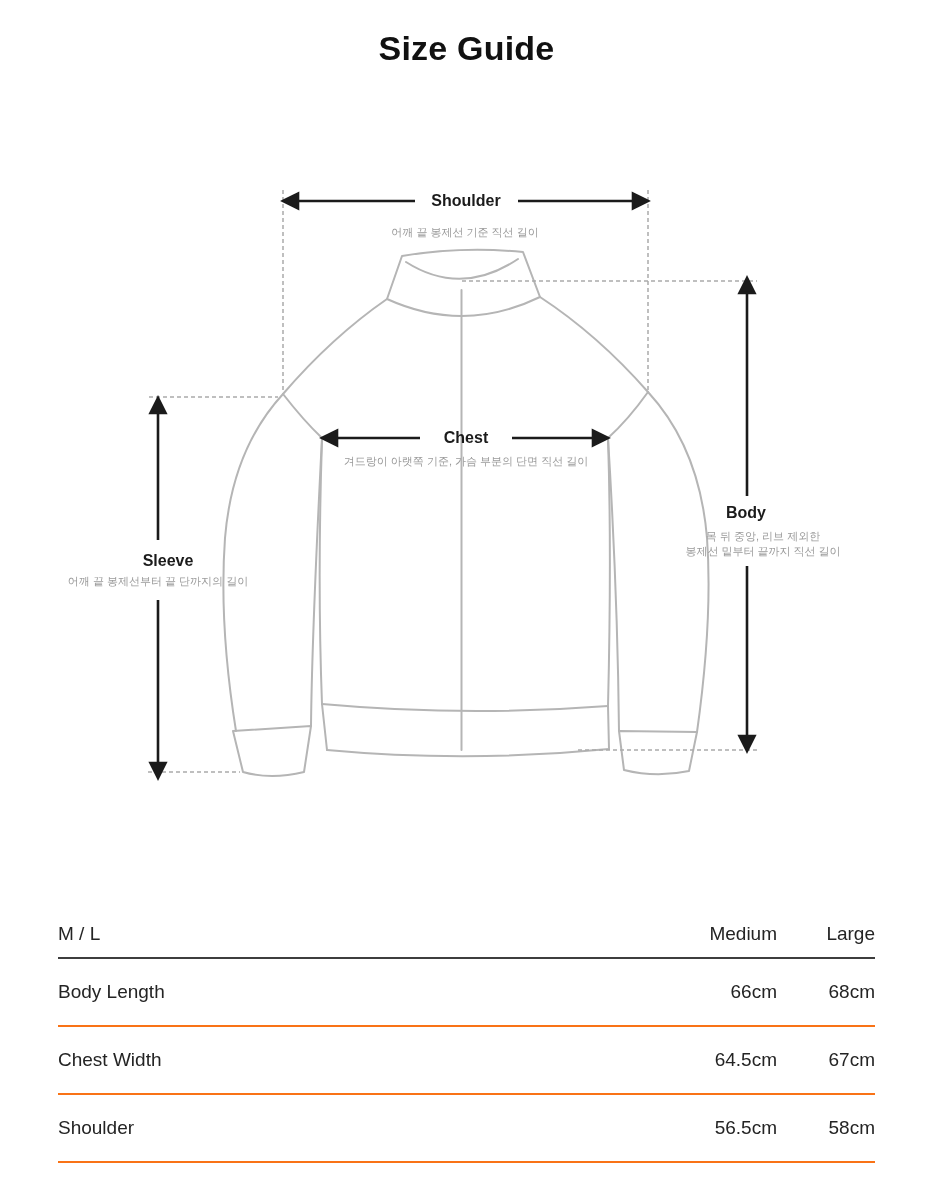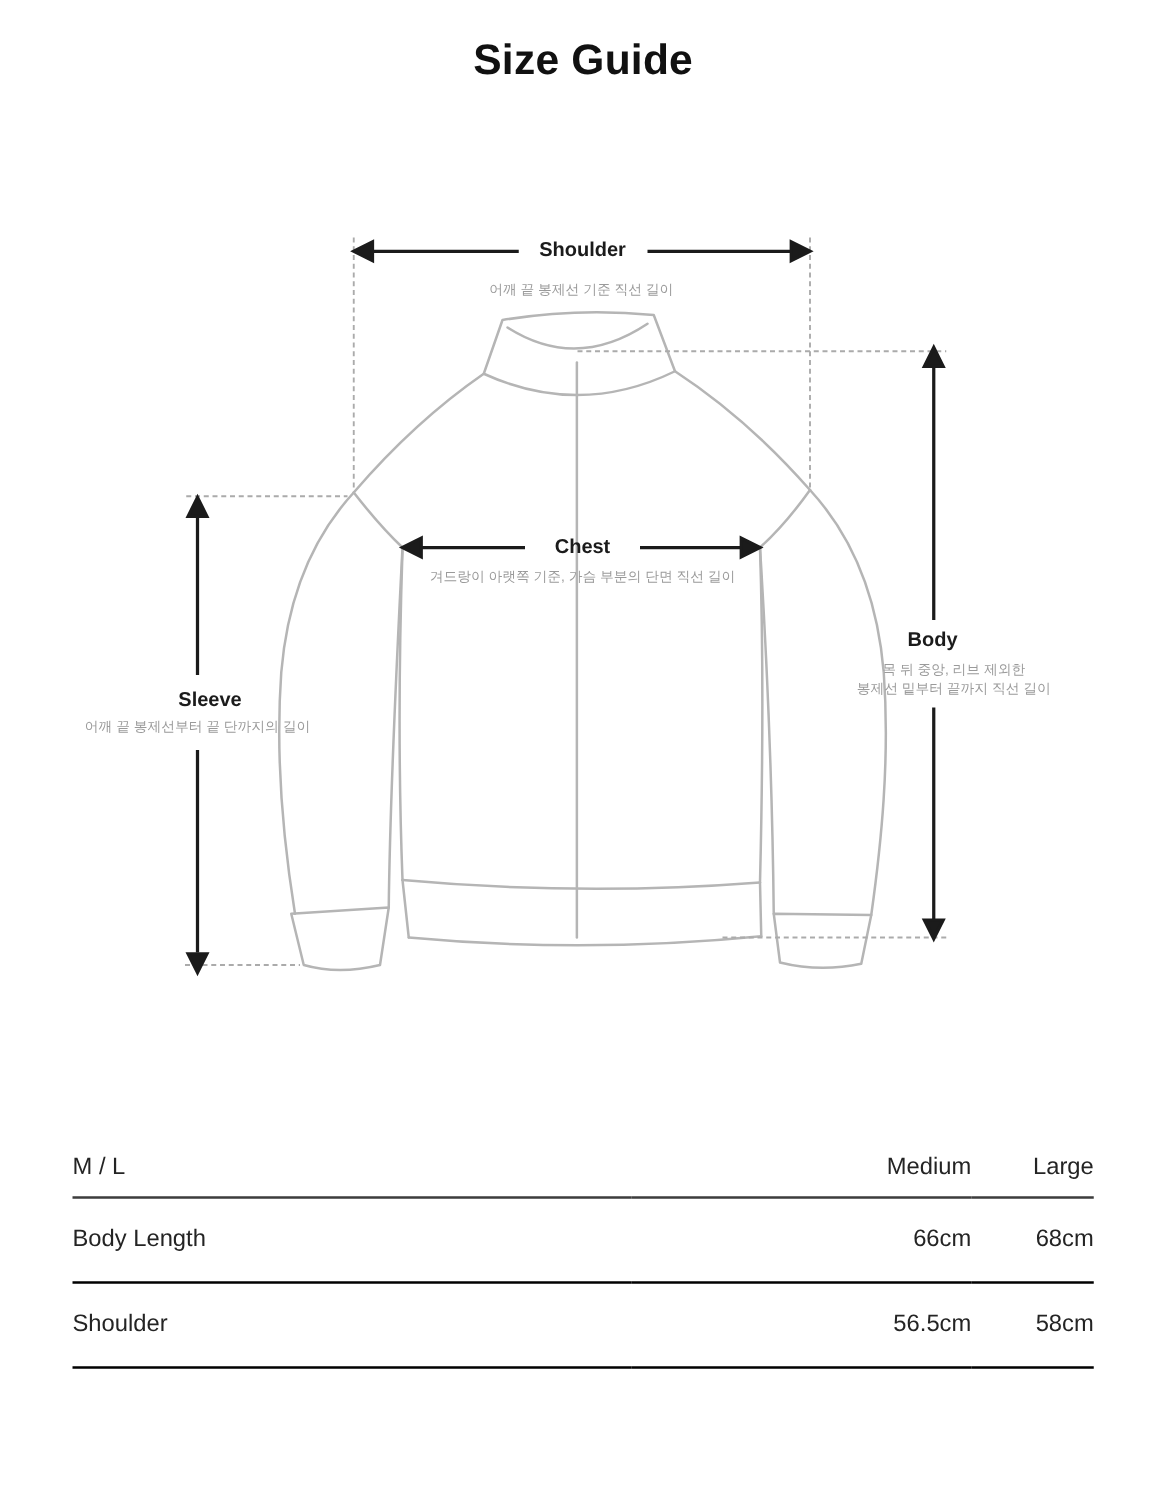--- a/index.html
+++ b/index.html
@@ -29,21 +29,21 @@
   }
   table.size-table col.c1 { width:447px; }
   table.size-table col.c2 { width:272px; }
   table.size-table col.c3 { width:98px; }
   table.size-table th {
     font-weight:normal; height:47px; vertical-align:middle;
     border-bottom:2px solid #3d3d3d;
   }
   table.size-table td {
     height:68px; vertical-align:middle;
-    border-bottom:2px solid #000000;
+    border-bottom:2px solid #f97316;
   }
   .col-label { text-align:left; }
   .col-val   { text-align:right; }
 </style>
 </head>
 <body>
 
 <div class="stage">
 
   <div class="page-title">Size Guide</div>
@@ -131,20 +131,25 @@
         <th class="col-val">Large</th>
       </tr>
     </thead>
     <tbody>
       <tr>
         <td class="col-label">Body Length</td>
         <td class="col-val">66cm</td>
         <td class="col-val">68cm</td>
       </tr>
       <tr>
+        <td class="col-label">Chest Width</td>
+        <td class="col-val">64.5cm</td>
+        <td class="col-val">67cm</td>
+      </tr>
+      <tr>
         <td class="col-label">Shoulder</td>
         <td class="col-val">56.5cm</td>
         <td class="col-val">58cm</td>
       </tr>
     </tbody>
   </table>
 
 </div>
 
 </body></html>

